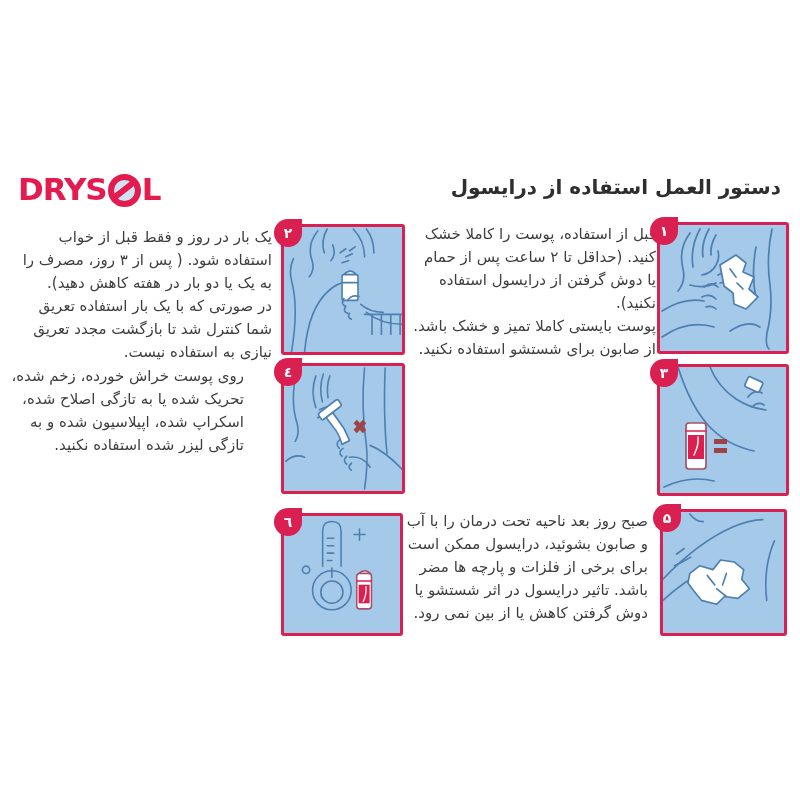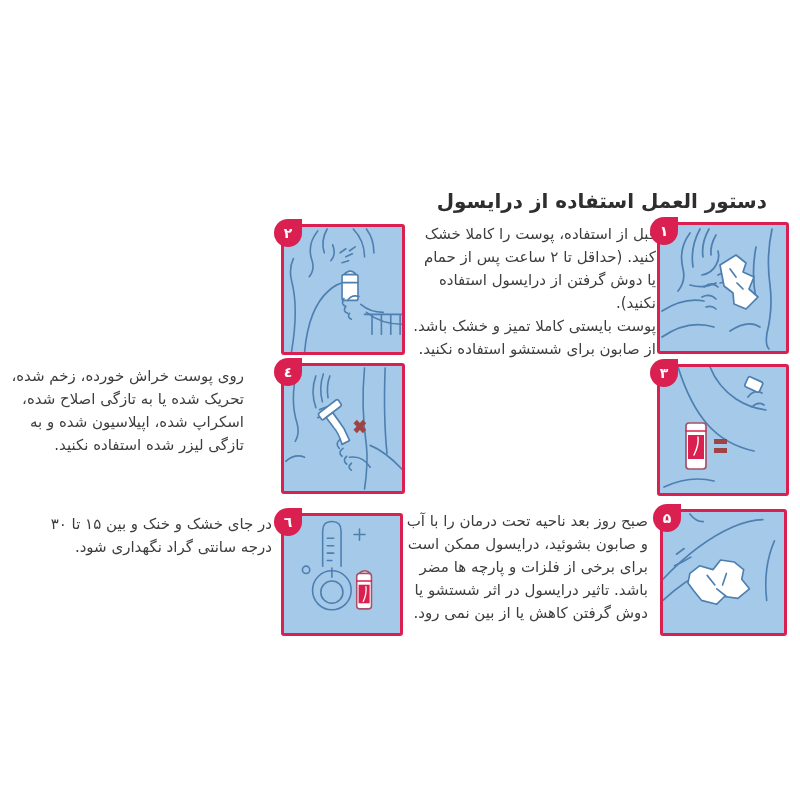--- a/index.html
+++ b/index.html
@@ -16,21 +16,21 @@
   .logo-o{
     position:relative;display:inline-block;width:21px;height:21px;
     border:6px solid #e31b4e;border-radius:50%;background:#cfe3f4;
     margin:0 1px;top:1px;
   }
   .logo-o .slash{
     position:absolute;left:-5px;top:7px;width:30px;height:6px;background:#e31b4e;
     border-radius:3px;transform:rotate(-38deg);
   }
   .title{
-    position:absolute;right:16px;top:172px;margin:17px;
+    position:absolute;right:16px;top:172px;margin:3px;
     direction:rtl;text-align:center;
     font-size:20px;font-weight:bold;color:#2e2e2e;
   }
   
   .step-text{
     position:absolute;direction:rtl;text-align:right;white-space:pre-line;
     font-size:15px;line-height:23px;color:#3e3e3e;
   }
   .t1{right:144px;top:223px;width:254px;}
   .t2{right:528px;top:226px;width:258px;}
@@ -53,20 +53,27 @@
     position:absolute;left:-10px;top:-8px;width:28px;height:28px;z-index:3;
     background:#d92050;color:#fff;border-radius:50% 0 50% 50%;
     font-size:14px;font-weight:bold;line-height:28px;text-align:center;
   }
 </style>
 </head>
 <body>
 
 <div class="canvas">
 
+  <div class="logo">
+    <span>DRYS</span>
+      <span class="logo-o">
+        <span class="slash"></span>
+      </span>
+      <span>L</span>
+  </div>
   <h1 class="title">دستور العمل استفاده از درایسول</h1>
 
   <div class="step-text t1">قبل از استفاده، پوست را کاملا خشک
 کنید. (حداقل تا ۲ ساعت پس از حمام
 یا دوش گرفتن از درایسول استفاده
 نکنید).
 پوست بایستی کاملا تمیز و خشک باشد.
 از صابون برای شستشو استفاده نکنید.</div>
   <div class="art a1">
     <span class="badge">۱</span>
@@ -84,20 +91,26 @@
       <path d="M2,112 q26,-18 52,-10"></path>
       <path d="M44,62 q8,-6 14,0"></path>
         <path d="M42,72 q8,-4 14,2"></path>
         <path d="M46,82 q6,-2 10,2"></path>
       <path d="M58,50 l4,-2 M64,46 l4,-2 M60,58 l5,-1"></path>
       <path fill="#ffffff" d="M60,40 l16,-10 l10,8 l-3,9 l11,5 l-5,12 l9,8 l-12,12 l-12,-5 l-1,-11 l-9,-7 z"></path>
       <path d="M70,44 l6,8 M77,58 l6,6"></path>
     </svg>
   </div>
 
+  <div class="step-text t2">یک بار در روز و فقط قبل از خواب
+استفاده شود. ( پس از ۳ روز، مصرف را
+به یک یا دو بار در هفته کاهش دهید).
+در صورتی که با یک بار استفاده تعریق
+شما کنترل شد تا بازگشت مجدد تعریق
+نیازی به استفاده نیست.</div>
   <div class="art a2">
     <span class="badge">۲</span>
     <svg viewBox="0 0 126 126" preserveAspectRatio="none" fill="none" stroke="#4d7fb0" stroke-width="1.7" stroke-linecap="round" stroke-linejoin="round">
       <path d="M36,4 q-12,14 -6,30 q3,9 -3,16"></path>
       <path d="M46,2 q-7,12 -3,24"></path>
       <path d="M52,18 q4,10 -2,16"></path>
       <path d="M60,26 l6,-4 M66,30 l7,-3 M62,36 l7,-2 M70,24 l6,-4"></path>
       <path d="M74,2 q12,12 12,28"></path>
       <path d="M88,2 q8,10 8,24"></path>
       <path d="M8,126 q8,-44 0,-72 q-3,-12 2,-22"></path>
@@ -170,22 +183,20 @@
       <path d="M0,70 q36,-38 72,-54 q18,-8 32,-8"></path>
       <path d="M0,92 q24,-22 44,-30"></path>
       <path d="M14,44 l8,-6 M20,52 l9,-5 M12,56 l8,-4"></path>
       <path d="M116,30 q-12,28 -8,62"></path>
       <path d="M28,2 q6,8 14,8"></path>
       <path fill="#ffffff" d="M28,64 l10,-8 l14,4 l8,-10 l14,2 l10,8 l-2,10 l8,10 l-12,10 l-14,-2 l-8,8 l-16,-4 l-8,-10 l-6,-8 z"></path>
       <path d="M46,66 l8,10 M66,64 l-4,12 M56,80 l10,8"></path>
     </svg>
   </div>
 
-  <div class="step-text t6">در جای خشک و خنک و بین ۱۵ تا ۳۰
-درجه سانتی گراد نگهداری شود.</div>
   <div class="art a6">
     <span class="badge">٦</span>
     <svg viewBox="0 0 126 126" preserveAspectRatio="none" fill="none" stroke="#4d7fb0" stroke-width="1.7" stroke-linecap="round" stroke-linejoin="round">
       <path d="M42,54 v-38 q0,-10 10,-10 q10,0 10,10 v38"></path>
       <circle cx="52" cy="80" r="21"></circle>
       <circle cx="52" cy="82" r="12"></circle>
       <path d="M47,24 h7 M47,32 h7 M47,40 h7 M47,48 h5"></path>
       <path d="M52,56 v10"></path>
       <circle cx="24" cy="58" r="4"></circle>
       <path d="M82,14 v12 M76,20 h12"></path>

